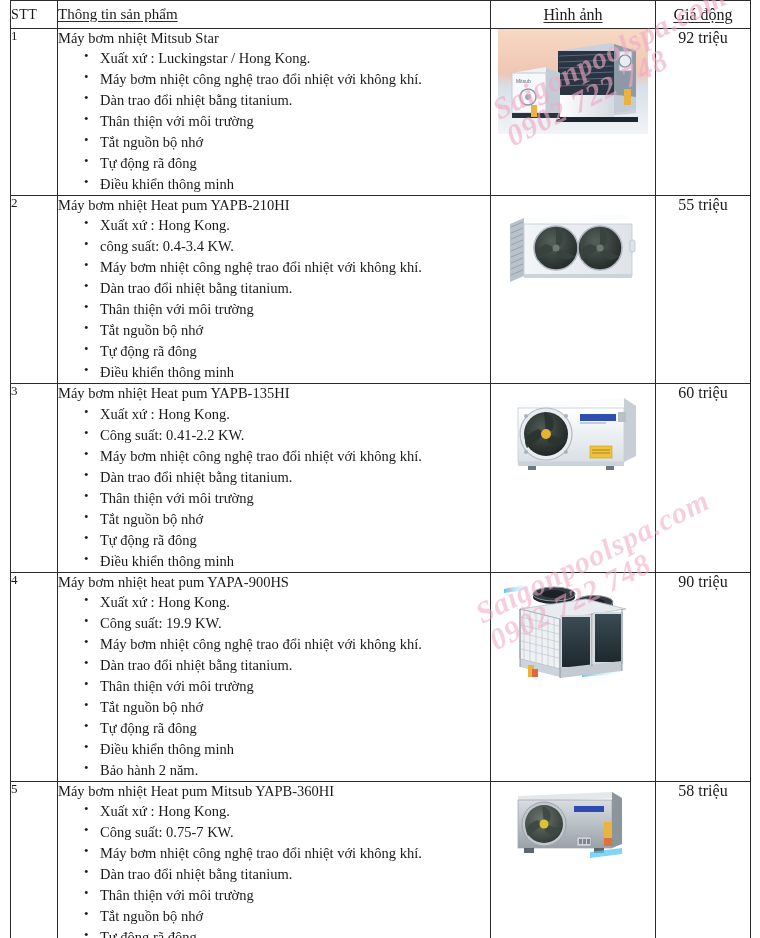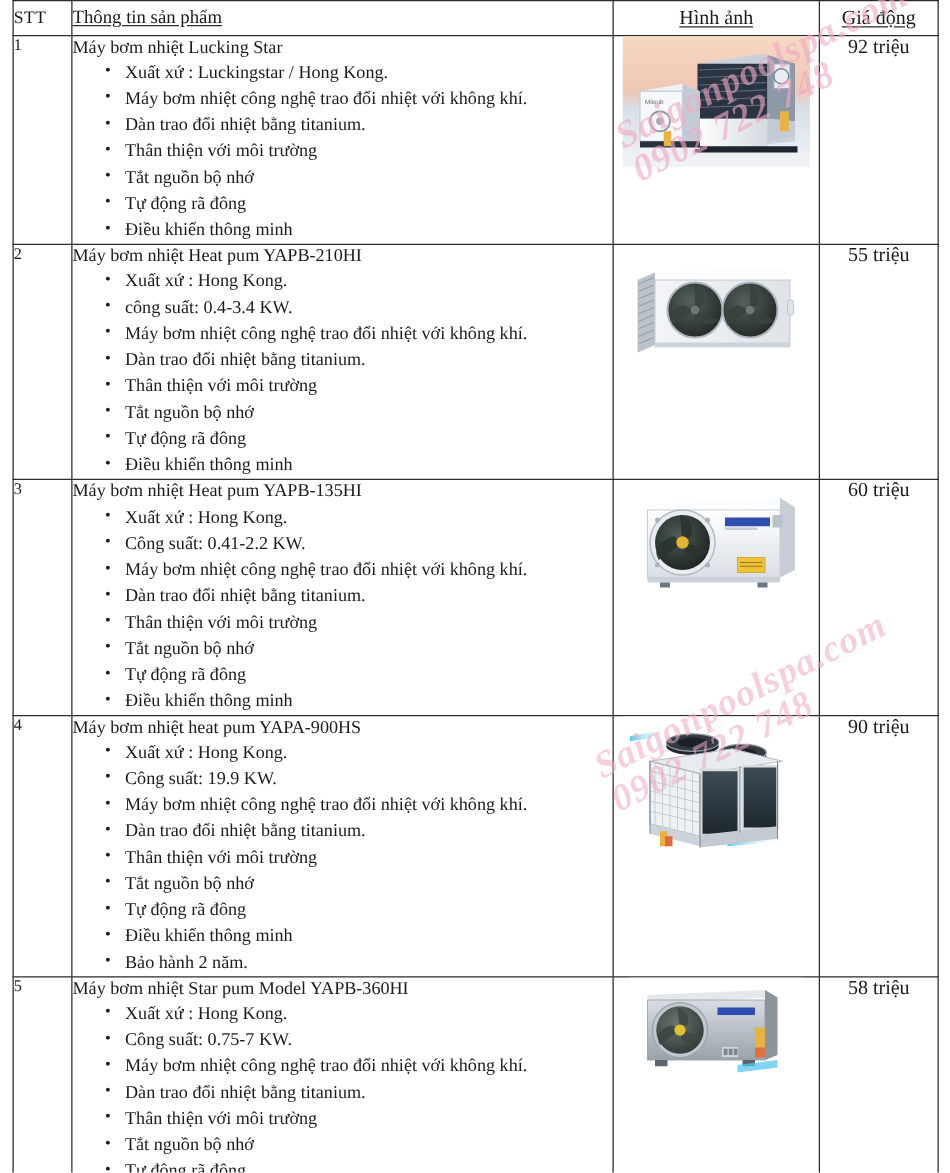--- a/index.html
+++ b/index.html
@@ -164,21 +164,21 @@
       <tr class="head">
         <td class="hdr-stt">STT</td>
         <td class="hdr-info">Thông tin sản phẩm</td>
         <td class="hdr-center">Hình ảnh</td>
         <td class="hdr-center">Giá động</td>
       </tr>
 
       <tr>
         <td class="cell-stt">1</td>
         <td class="cell-info">
-          <div class="prod-title">Máy bơm nhiệt Lucking Star</div>
+          <div class="prod-title">Máy bơm nhiệt Mitsub Star</div>
           <ul class="feat">
             <li>Xuất xứ : Luckingstar / Hong Kong.</li>
             <li>Máy bơm nhiệt công nghệ trao đổi nhiệt với không khí.</li>
             <li>Dàn trao đổi nhiệt bằng titanium.</li>
             <li>Thân thiện với môi trường</li>
             <li>Tắt nguồn bộ nhớ</li>
             <li>Tự động rã đông</li>
             <li>Điều khiển thông minh</li>
           </ul>
         </td>
@@ -440,21 +440,21 @@
             </g>
           </svg>
           </span>
         </td>
         <td class="cell-price">90 triệu</td>
       </tr>
 
       <tr>
         <td class="cell-stt">5</td>
         <td class="cell-info">
-          <div class="prod-title">Máy bơm nhiệt Star pum Model YAPB-360HI</div>
+          <div class="prod-title">Máy bơm nhiệt Heat pum Mitsub YAPB-360HI</div>
           <ul class="feat">
             <li>Xuất xứ : Hong Kong.</li>
             <li>Công suất: 0.75-7 KW.</li>
             <li>Máy bơm nhiệt công nghệ trao đổi nhiệt với không khí.</li>
             <li>Dàn trao đổi nhiệt bằng titanium.</li>
             <li>Thân thiện với môi trường</li>
             <li>Tắt nguồn bộ nhớ</li>
             <li>Tự động rã đông</li>
 
           </ul>

